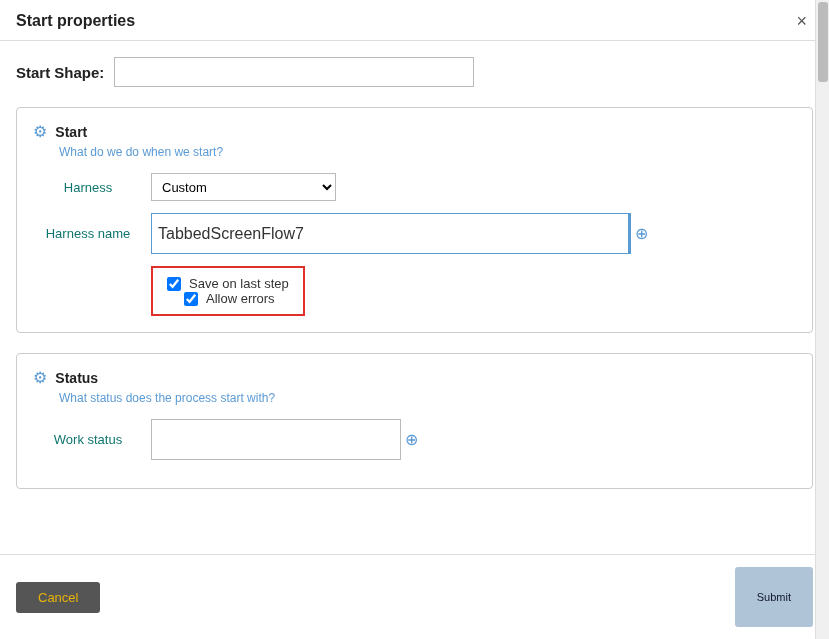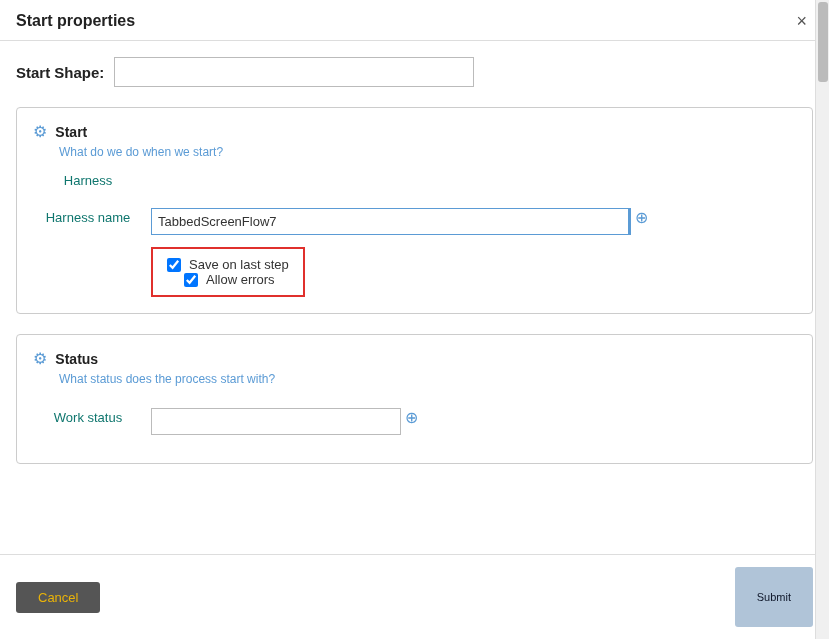--- a/index.html
+++ b/index.html
@@ -116,28 +116,27 @@
       cursor: pointer;
     }
     .harness-name-wrapper {
       display: flex;
       align-items: center;
       gap: 4px;
       flex: 1;
     }
     .harness-name-input {
       width: 480px;
-      height: 27px;
+      height: 41px;
       border: 1px solid #5b9bd5;
       border-right: 3px solid #5b9bd5;
       outline: none;
       padding: 2px 6px;
-      font-size: 13px;
+      font-size: 16px;
       color: #333;
-      margin-top: 8px;
     }
     .target-icon {
       color: #5b9bd5;
       font-size: 16px;
       cursor: pointer;
     }
     .checkboxes-area {
       margin-left: 118px;
       border: 2px solid #e0302c;
       padding: 8px 14px;
@@ -225,20 +224,25 @@
     <div class="section-card">
       <div class="section-header">
         <span class="gear-icon">⚙</span>
         <span class="section-title">Start</span>
       </div>
       <div class="section-subtitle">What do we do when we start?</div>
 
       
       <div class="form-row">
         <span class="form-label">Harness</span>
+        <select class="harness-select">
+          <option>Custom</option>
+          <option>Default</option>
+          <option>None</option>
+        </select>
       </div>
 
       
       <div class="form-row">
         <span class="form-label">Harness name</span>
         <div class="harness-name-wrapper">
           <input class="harness-name-input" type="text" value="TabbedScreenFlow7" style="">
           <span class="target-icon">⊕</span>
         </div>
       </div>

